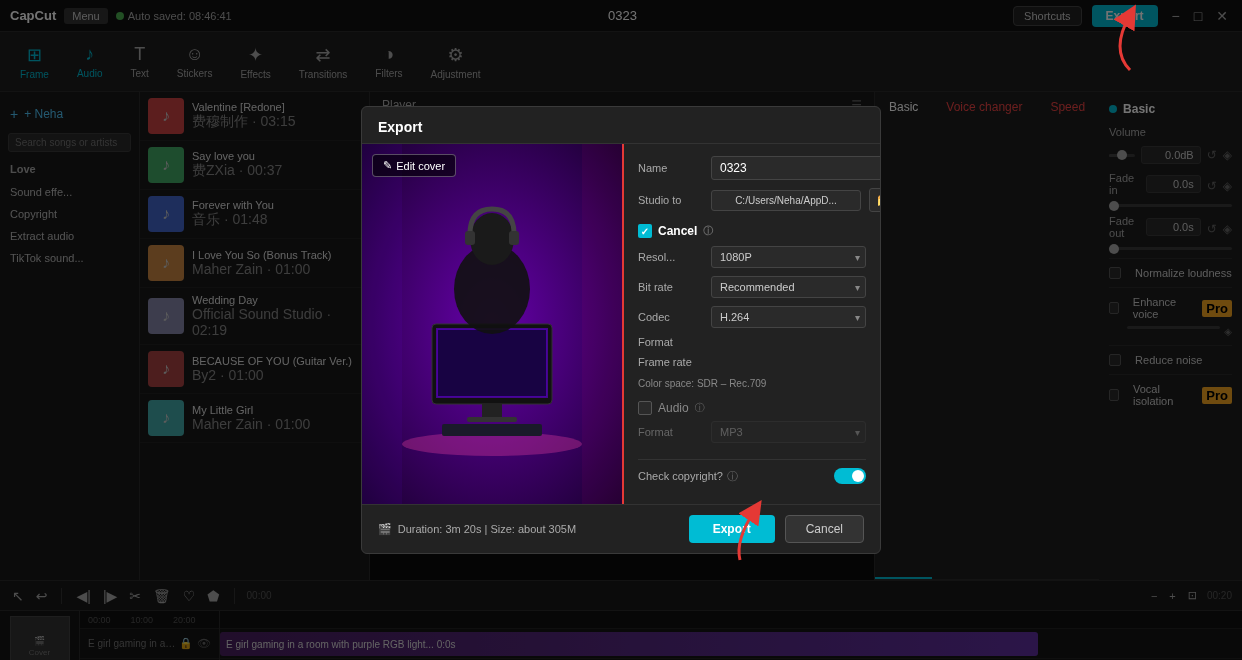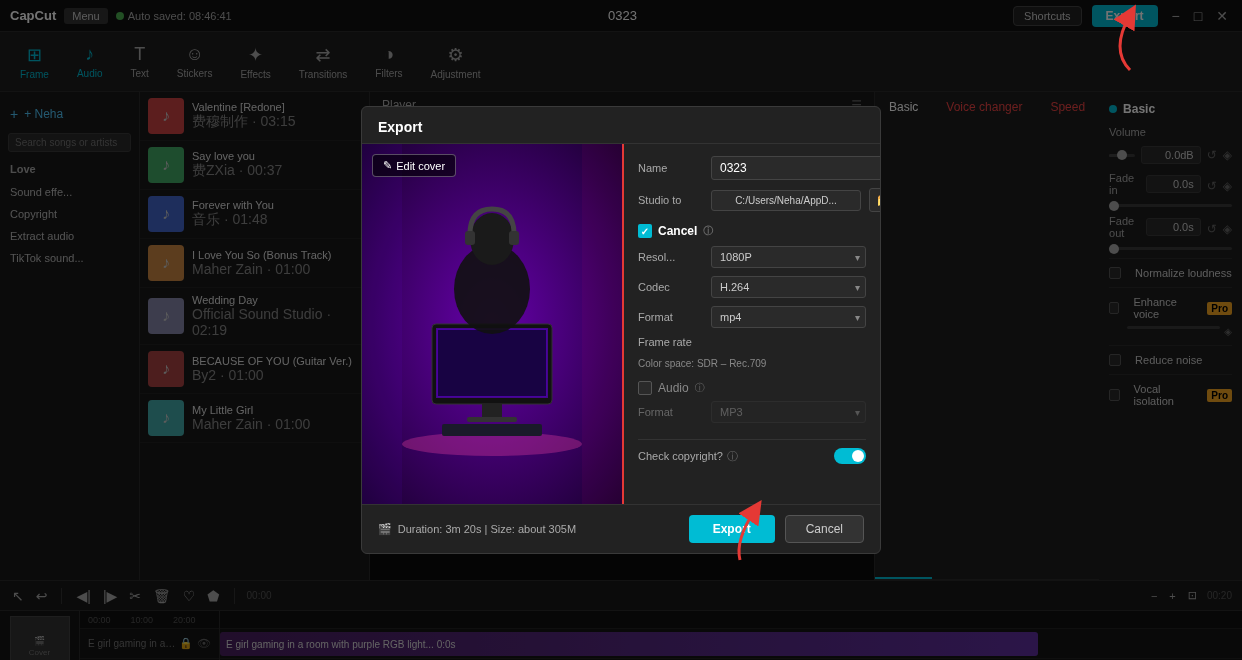--- a/index.html
+++ b/index.html
@@ -280,21 +280,21 @@
       align-items: center;
       gap: 14px;
       margin-bottom: 6px;
     }
     .checkbox { width: 12px; height: 12px; border: 1px solid #555; border-radius: 2px; background: #2a2a2a; }
     .checkbox-label { color: #ccc; font-size: 11px; }
     .normalize-desc { color: #666; font-size: 10px; margin-left: 18px; margin-bottom: 6px; }
     .pro-badge {
       background: #f5a623;
       color: #000;
-      font-size: 10px;
+      font-size: 13px;
       padding: 1px 4px;
       border-radius: 2px;
       font-weight: bold;
     }
 
     
     .timeline-area {
       height: 120px;
       background: #141414;
       border-top: 1px solid #2a2a2a;
@@ -990,41 +990,45 @@
             <select>
               <option>1080P</option>
               <option>720P</option>
               <option>480P</option>
               <option>2K</option>
               <option>4K</option>
             </select>
           </div>
         </div>
 
+        <div class="form-row">
+          <span class="form-label">Bit rate</span>
+          <div class="select-wrapper">
+            <select>
+              <option>Recommended</option>
+              <option>Low</option>
+              <option>Medium</option>
+              <option>High</option>
+            </select>
+          </div>
+        </div>
 
         <div class="form-row">
           <span class="form-label">Codec</span>
           <div class="select-wrapper">
             <select>
               <option>H.264</option>
               <option>H.265</option>
               <option>ProRes</option>
             </select>
           </div>
         </div>
 
         <div class="form-row">
           <span class="form-label">Format</span>
-          <div class="select-wrapper">
-            <select>
-              <option>mp4</option>
-              <option>mov</option>
-              <option>avi</option>
-            </select>
-          </div>
         </div>
 
         <div class="form-row">
           <span class="form-label">Frame rate</span>
         </div>
 
         <div class="color-space-row">
           <span class="color-space-label">Color space: SDR – Rec.709</span>
         </div>
 

